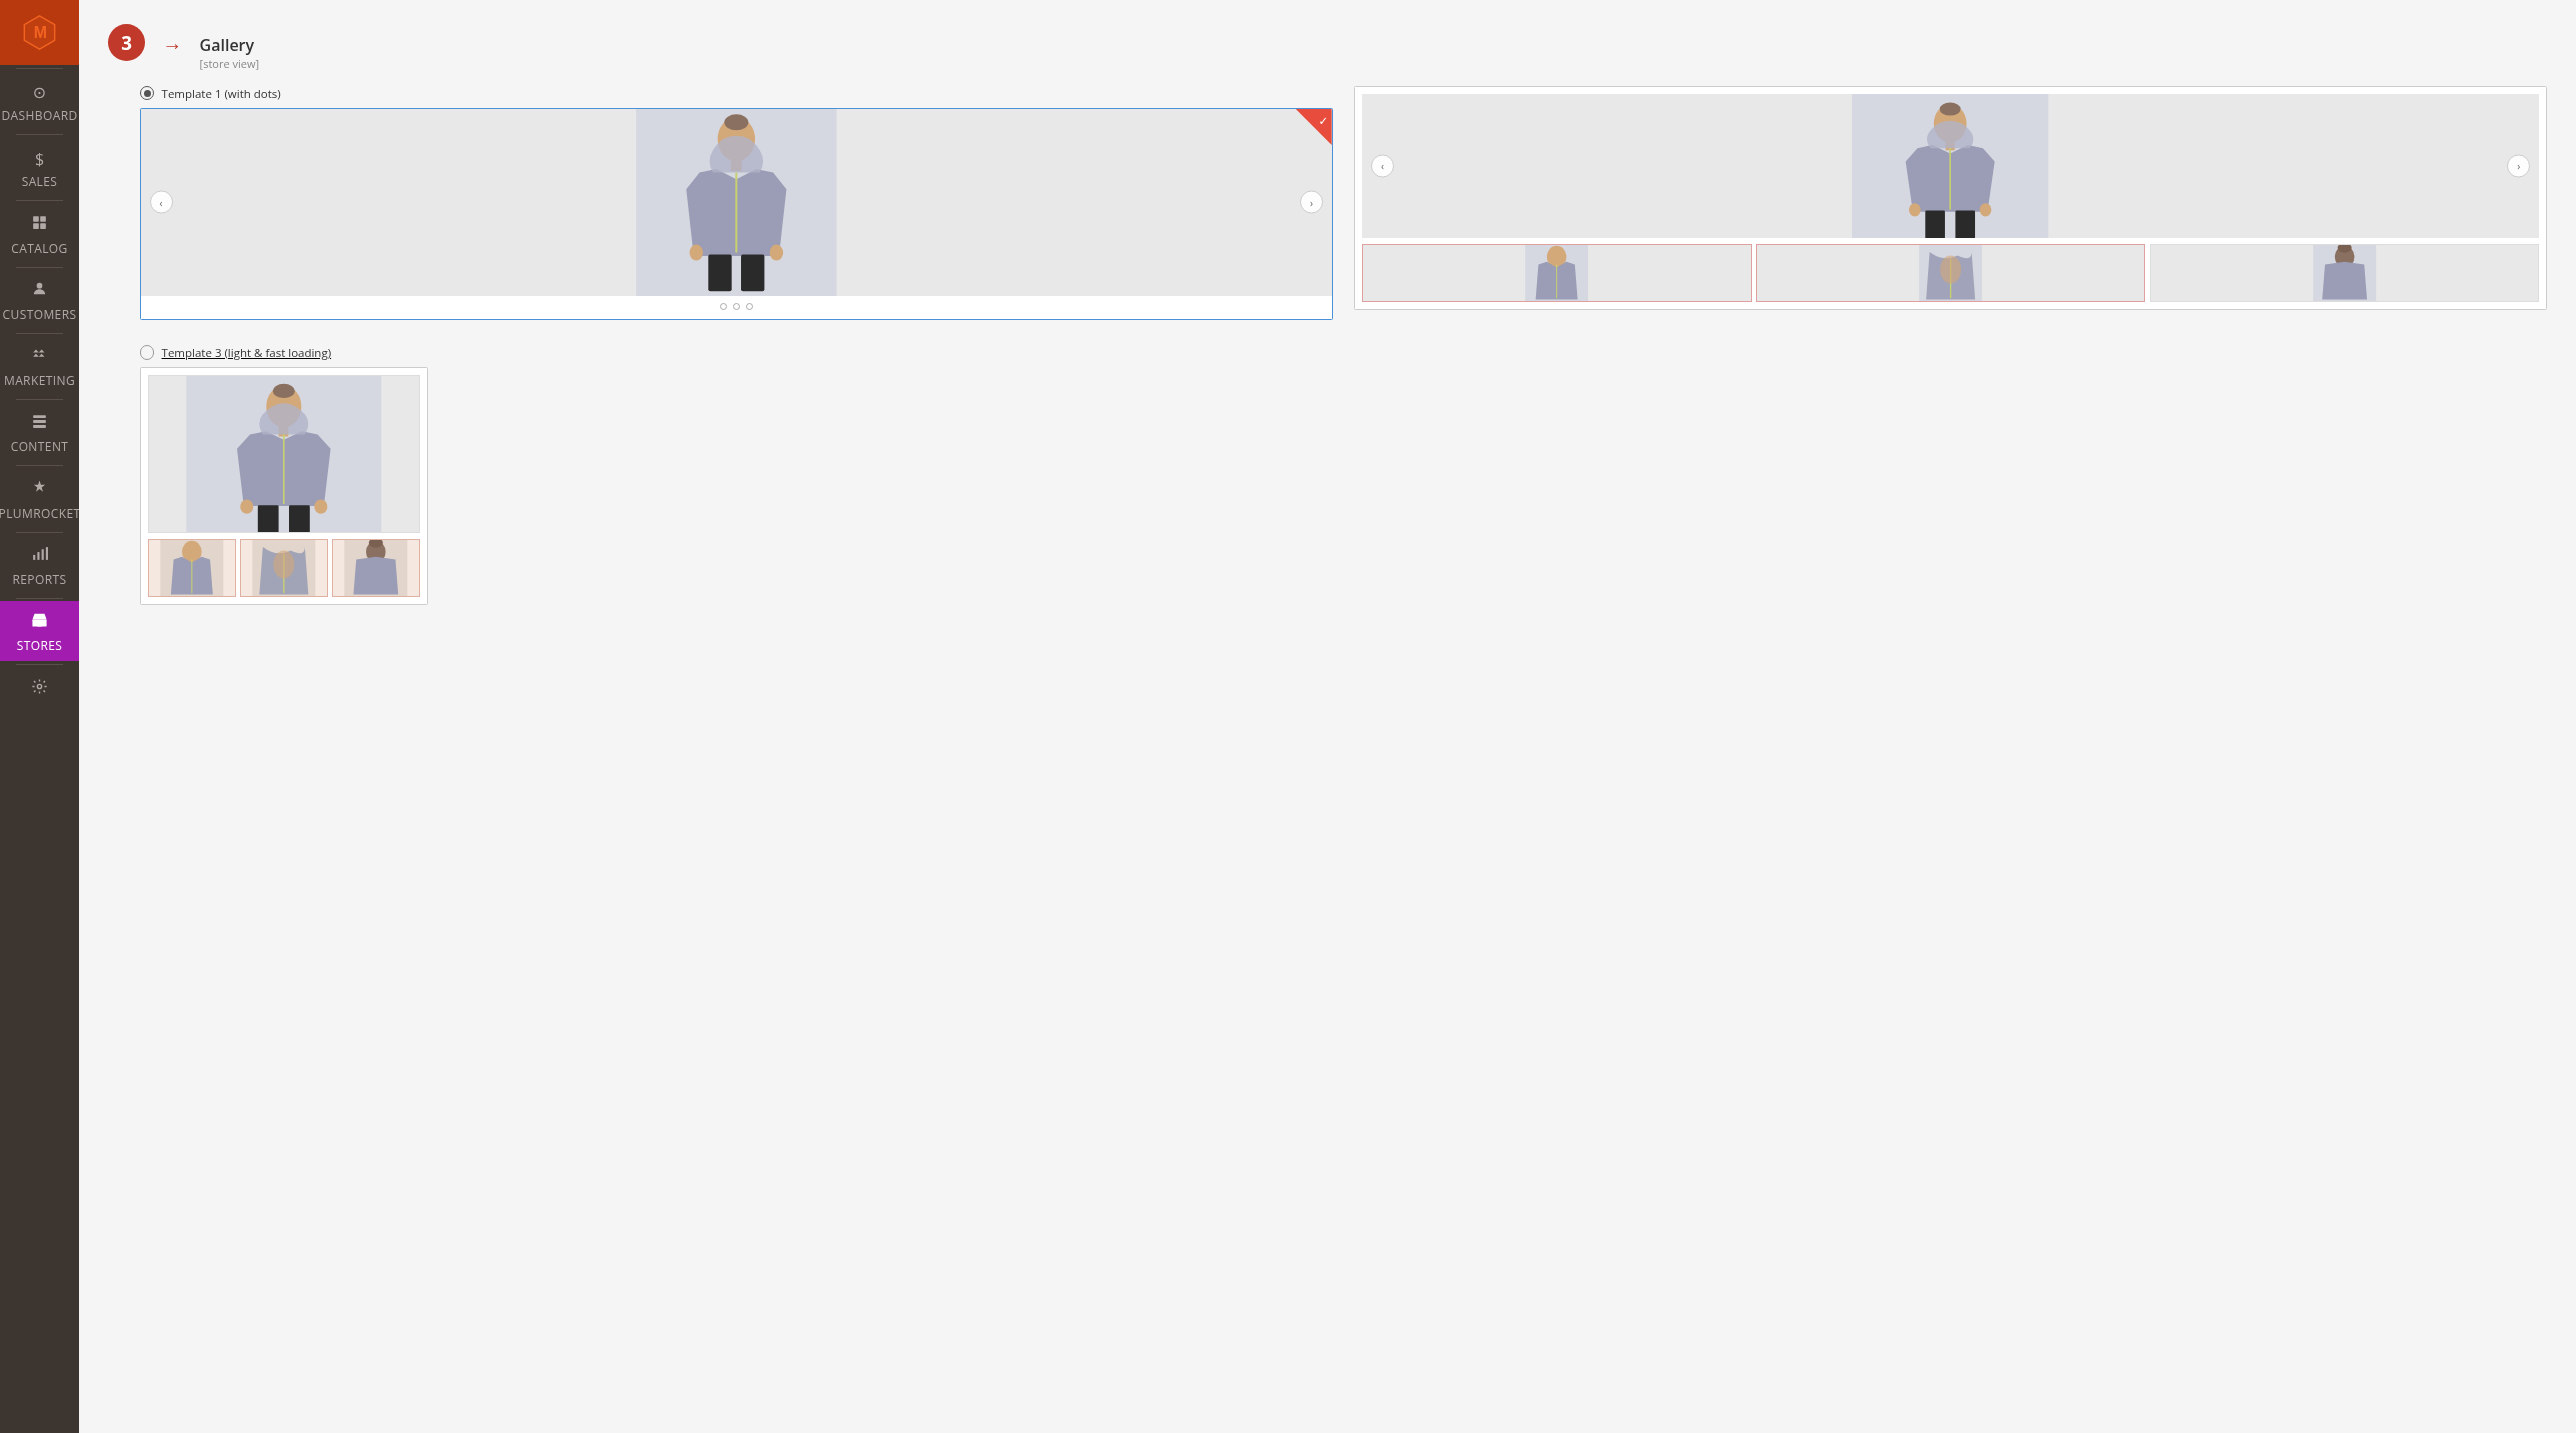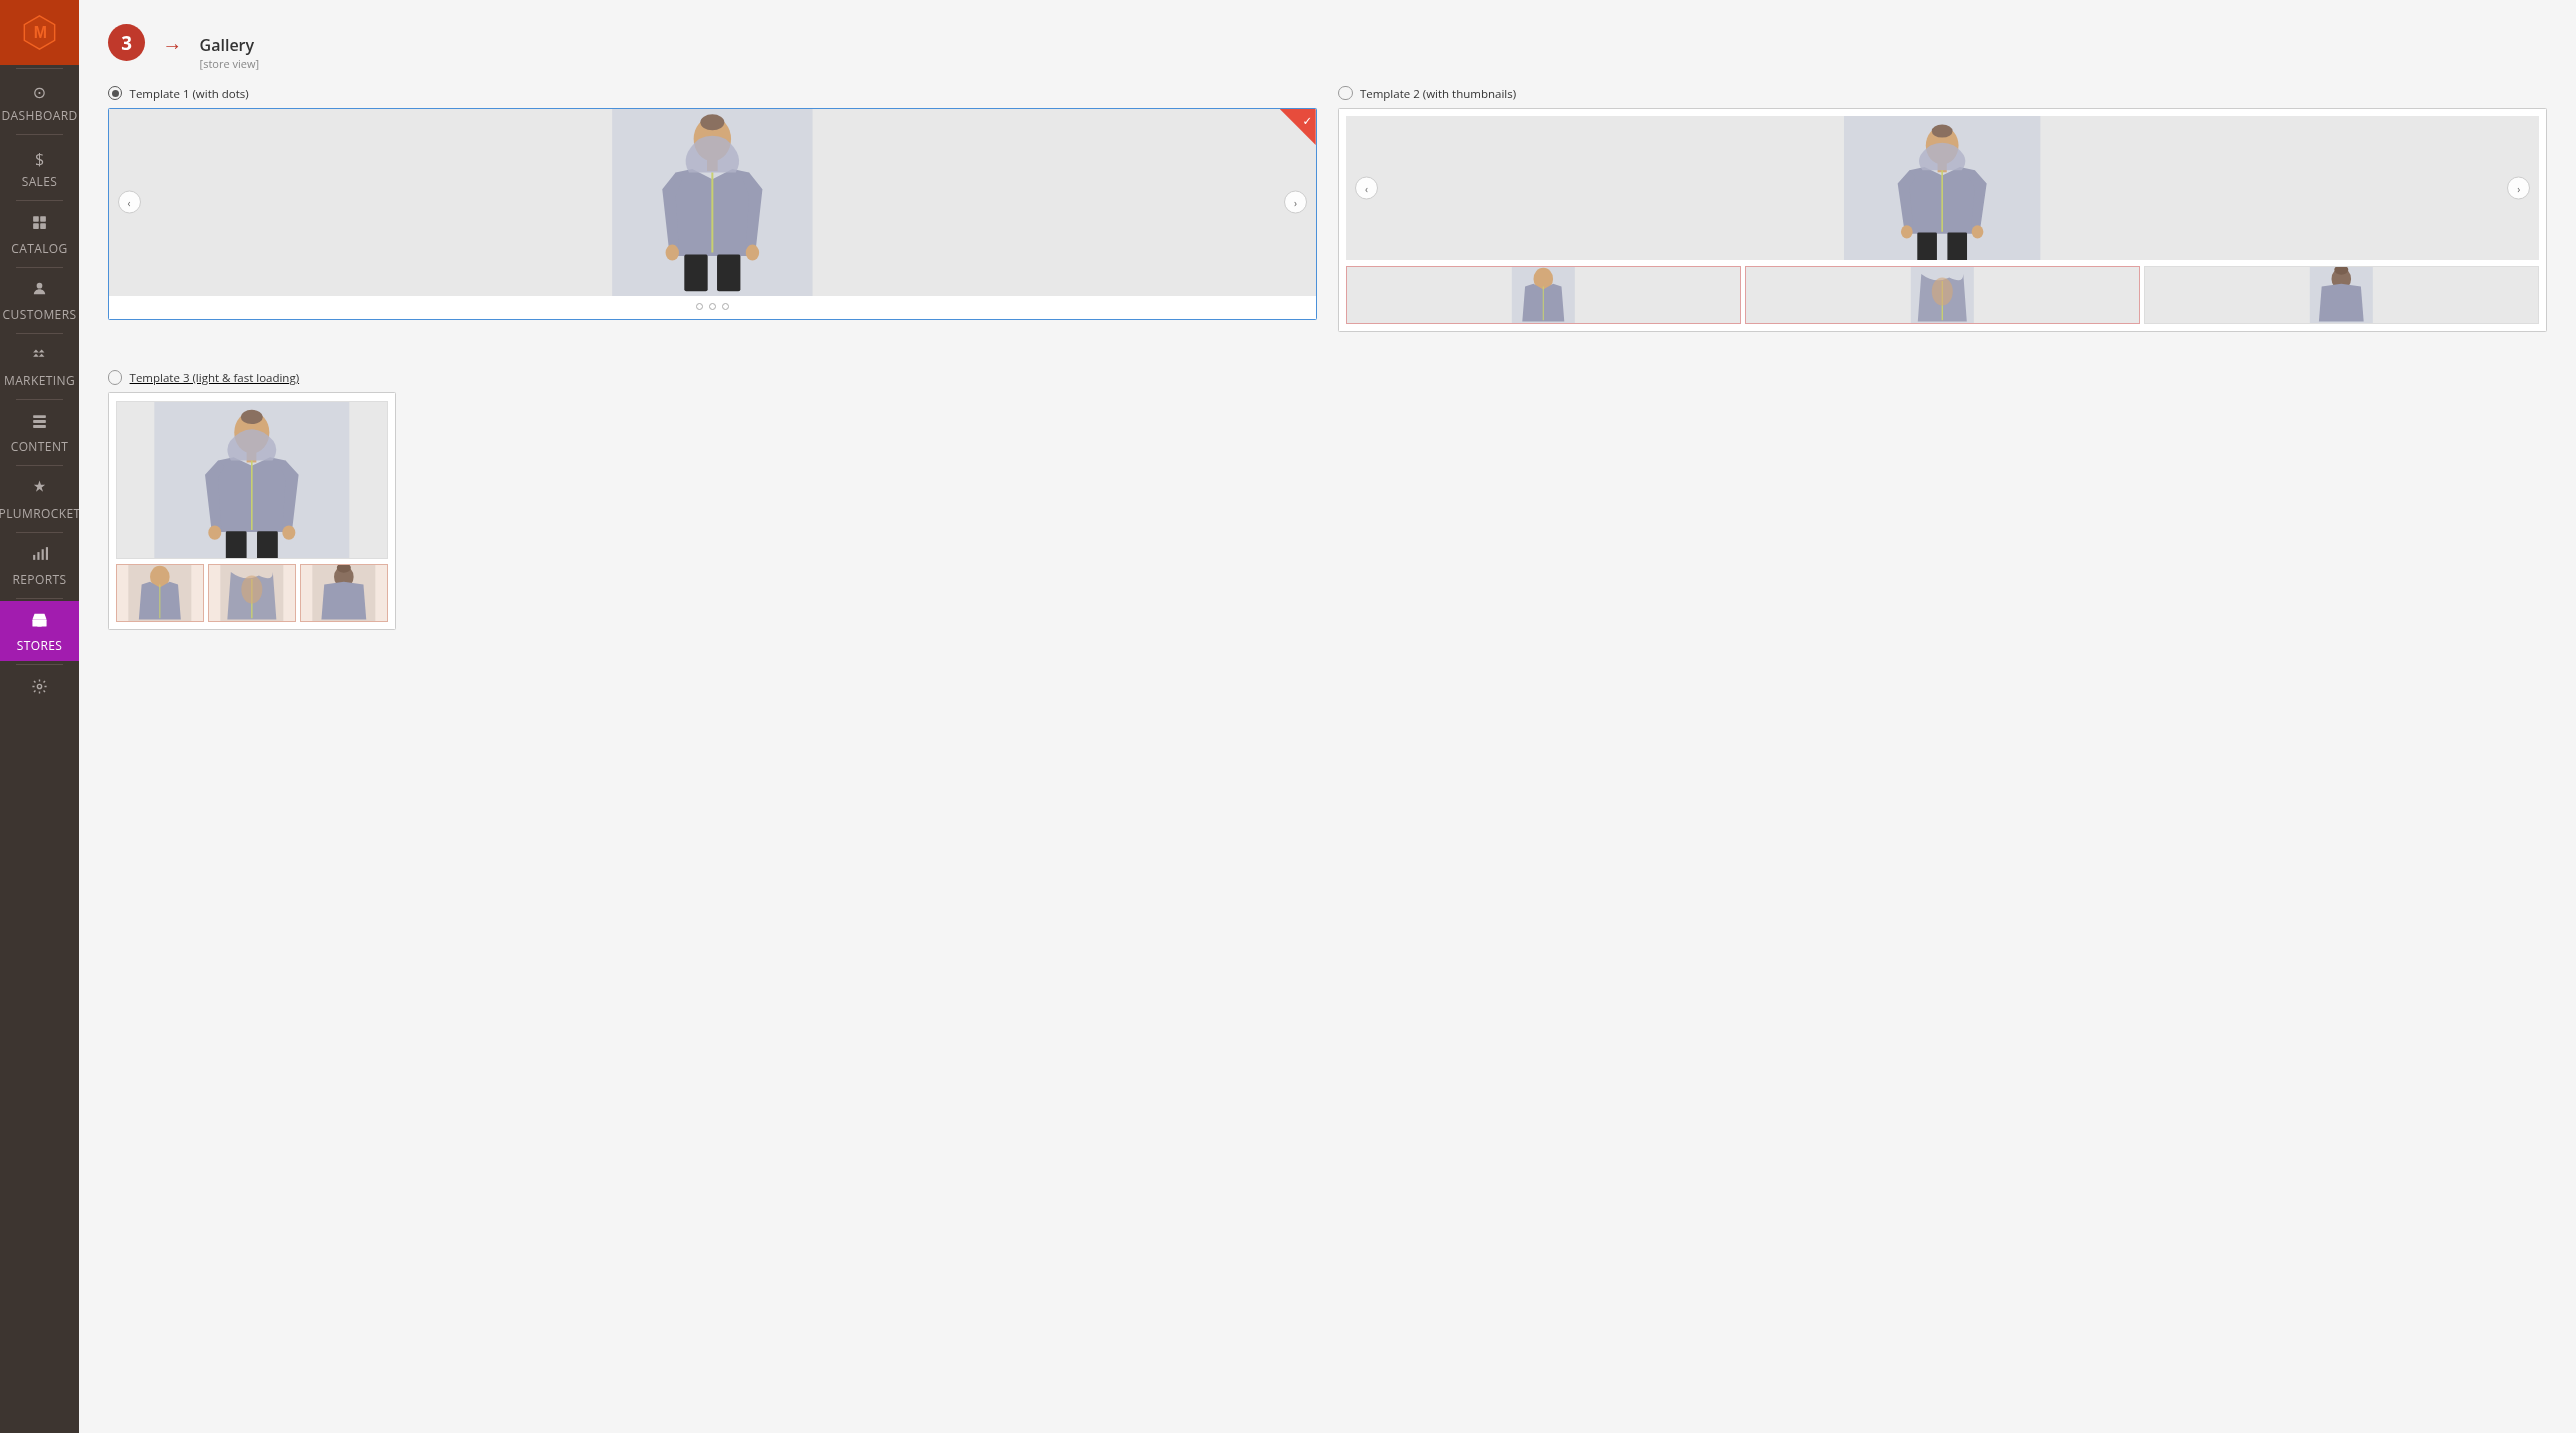--- a/index.html
+++ b/index.html
@@ -110,21 +110,22 @@
     .gallery-subtitle {
       font-size: 11px;
       color: #888;
     }
 
     
     .templates-container {
       padding: 7.2px 29px 21.6px 29px;
       display: flex;
       flex-direction: column;
-      gap: 38px;
+      gap: 25px;
+      margin-left: 32px;
     }
 
     .templates-row {
       display: flex;
       gap: 21.6px;
       align-items: flex-start;
     }
 
     .template-option {
       display: flex;
@@ -448,24 +449,20 @@
           </div>
           <div class="dots-row">
             <div class="dot"></div>
             <div class="dot"></div>
             <div class="dot"></div>
           </div>
         </div>
       </div>
 
       <div class="template-option">
-        <div class="template-label">
-          <div class="radio-circle"></div>
-          <span>Template 2 (with thumbnails)</span>
-        </div>
         <div class="template-preview" style="padding:7.2px;">
           <div style="position:relative; height:144px; overflow:hidden; background:#e8e8e8;">
             <div class="nav-arrow left">‹</div>
             <svg viewBox="0 0 300 220" xmlns="http://www.w3.org/2000/svg" style="width:100%;height:100%;">
               <rect width="300" height="220" fill="#d5d8e0"></rect>
               <g transform="translate(150,115)">
                 <ellipse cx="0" cy="-70" rx="25" ry="29" fill="#d4a97a"></ellipse>
                 <ellipse cx="0" cy="-92" rx="16" ry="10" fill="#8a7060"></ellipse>
                 <rect x="-7" y="-44" width="14" height="15" fill="#d4a97a"></rect>
                 <path d="M-50,-32 L-58,65 L58,65 L50,-32 L27,-37 L0,-24 L-27,-37 Z" fill="#9a9db5"></path>

